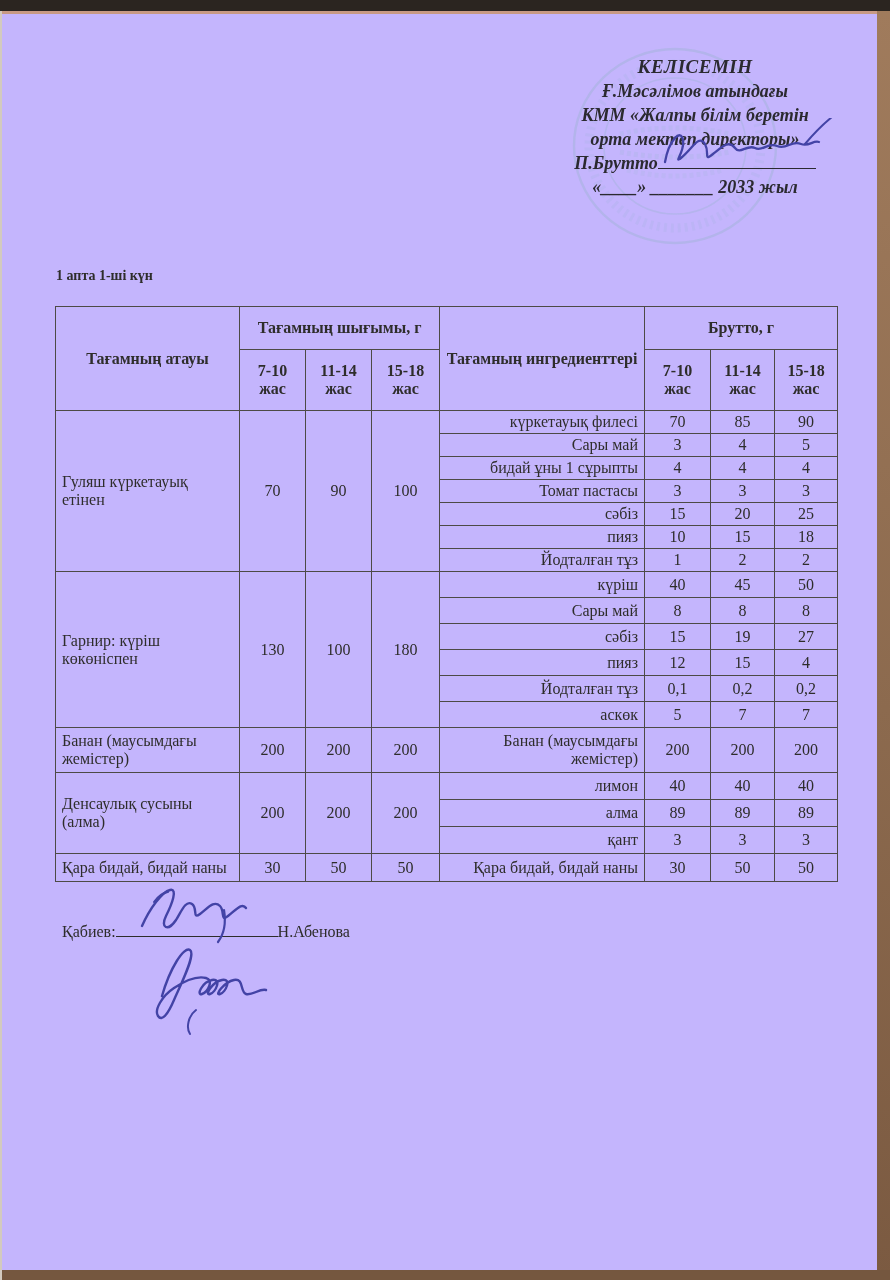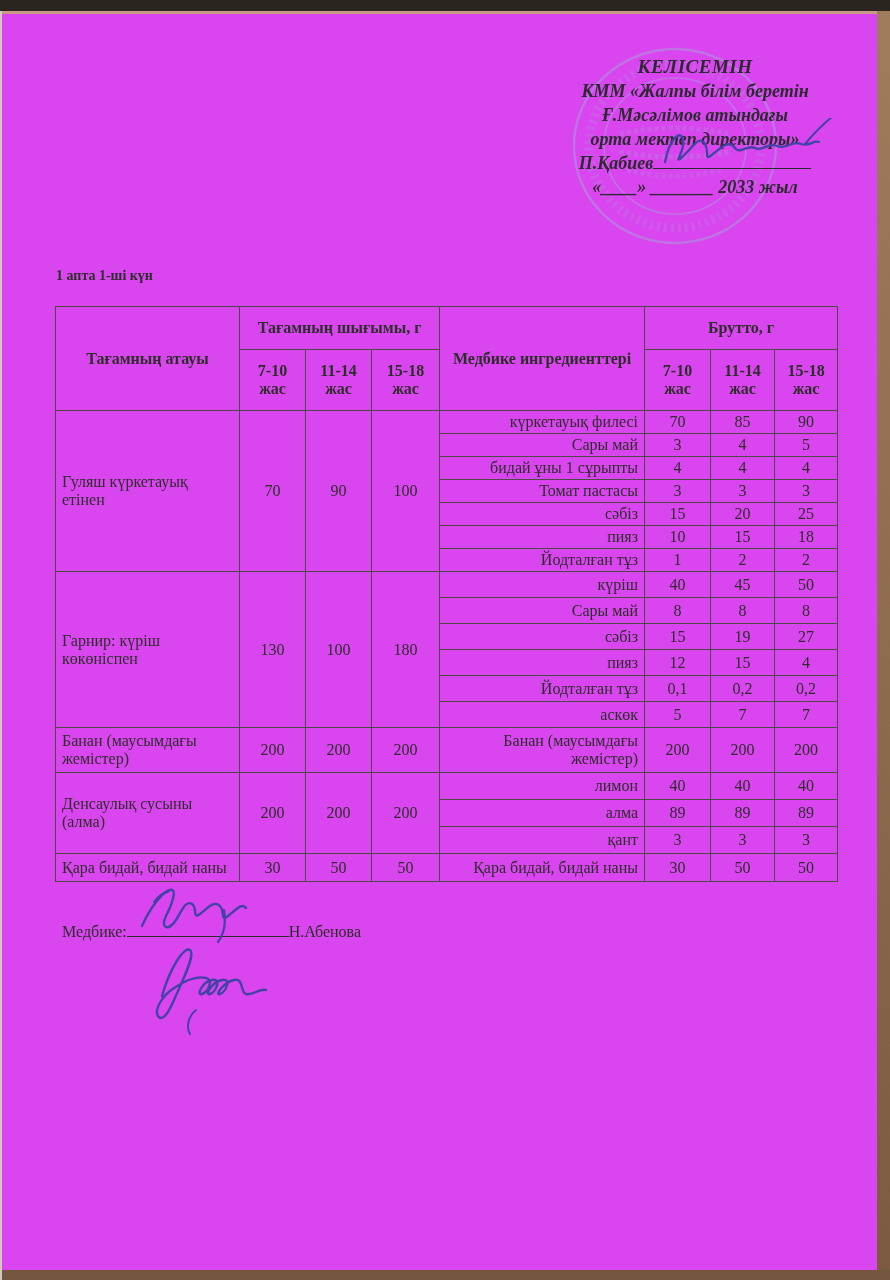--- a/index.html
+++ b/index.html
@@ -1,18 +1,18 @@
 <!DOCTYPE html>
 <html><head>
 <meta charset="utf-8">
 <style>
   html,body{margin:0;padding:0;background:#e9e4dd;}
   .page{
     position:relative;width:890px;height:1280px;overflow:hidden;
-    background:#d946ef;
+    background:#c4b5fd;
     font-family:"Liberation Serif","DejaVu Serif",serif;
     color:#2e2d2b;
   }
   
   .edge-top{position:absolute;left:0;top:0;width:890px;height:11px;background:#2b2520;}
   .edge-top-line{position:absolute;left:0;top:11px;width:890px;height:3px;background:#c89a84;}
   .edge-right{position:absolute;right:0;top:11px;width:13px;height:1269px;
     background:linear-gradient(180deg,#a07b5c 0%,#8c6a4e 55%,#7b5a41 100%);}
   .edge-bottom{position:absolute;left:0;bottom:0;width:890px;height:10px;background:#75573f;}
   .edge-left{position:absolute;left:0;top:11px;width:2px;height:1269px;background:#d3cabf;}
@@ -69,25 +69,25 @@
     <ellipse cx="110" cy="104" rx="101" ry="97" fill="none" stroke="#9db3d4" stroke-width="2.4" opacity="0.5"></ellipse>
     <ellipse cx="110" cy="104" rx="71" ry="68" fill="none" stroke="#9db3d4" stroke-width="1.6" opacity="0.45"></ellipse>
     <ellipse cx="110" cy="104" rx="86" ry="82" fill="none" stroke="#9db3d4" stroke-width="9" opacity="0.22" stroke-dasharray="3 4"></ellipse>
     <path d="M55,92 q55,-12 110,0" fill="none" stroke="#9db3d4" stroke-width="5" opacity="0.25" stroke-dasharray="4 3"></path>
     <path d="M55,110 q55,10 110,0" fill="none" stroke="#9db3d4" stroke-width="5" opacity="0.25" stroke-dasharray="4 3"></path>
     <path d="M62,128 q48,12 96,0" fill="none" stroke="#9db3d4" stroke-width="5" opacity="0.2" stroke-dasharray="4 3"></path>
   </svg>
 
   <div class="approval">
     <div class="l1">КЕЛІСЕМІН</div>
+    <div>Ғ.Мәсәлімов атындағы</div>
     <div>КММ «Жалпы білім беретін</div>
-    <div>Ғ.Мәсәлімов атындағы</div>
     <div>орта мектеп  директоры»</div>
     <div class="director-line">
-      <span>П.Қабиев</span><span class="uline" style="width:158px"></span>
+      <span>П.Брутто</span><span class="uline" style="width:158px"></span>
     </div>
     <div>«____» _______ 2033 жыл</div>
   </div>
 
   <svg class="ink" style="left:655px;top:118px" width="190" height="60" viewBox="0 0 190 60">
     <path d="M10,44 C14,22 26,10 28,22 C30,34 18,46 26,40 C38,30 44,16 50,26 C55,35 48,44 58,36 C68,28 74,22 80,30 C85,37 92,26 100,30 C108,34 112,24 122,28 C132,32 136,22 146,26 C154,29 158,22 164,24" fill="none" stroke="#4343a6" stroke-width="2.3" stroke-linecap="round"></path>
     <path d="M150,26 C160,14 172,2 186,-8" fill="none" stroke="#4343a6" stroke-width="2" stroke-linecap="round"></path>
   </svg>
 
   <div class="doc-title">1 апта 1-ші күн</div>
@@ -101,21 +101,21 @@
           <col style="width:68px">
         <col style="width:205px">
           <col style="width:66px">
           <col style="width:64px">
           <col style="width:63px">
       </colgroup>
       <thead>
         <tr class="hdr-r1">
           <th rowspan="2">Тағамның атауы</th>
           <th colspan="3">Тағамның шығымы, г</th>
-          <th rowspan="2">Медбике ингредиенттері</th>
+          <th rowspan="2">Тағамның ингредиенттері</th>
           <th colspan="3">Брутто, г</th>
         </tr>
         <tr class="hdr-r2">
           <th>
               <div>7-10</div>
               <div>жас</div>
             </th>
           <th>
               <div>11-14</div>
               <div>жас</div>
@@ -265,21 +265,21 @@
             <td class="ing-cell">Қара бидай, бидай наны</td>
             <td class="num-cell">30</td>
             <td class="num-cell">50</td>
             <td class="num-cell">50</td>
           </tr>
         </tbody>
     </table>
   </div>
 
   <div class="sig-row" style="top:922px">
-    <span>Медбике:</span><span class="uline" style="width:162px"></span><span>Н.Абенова</span>
+    <span>Қабиев:</span><span class="uline" style="width:162px"></span><span>Н.Абенова</span>
   </div>
   <svg class="ink" style="left:128px;top:880px" width="150" height="66" viewBox="0 0 150 66">
     <path d="M14,46 C22,28 34,12 42,10 C50,8 44,24 38,36 C32,48 40,52 48,40 C54,30 58,20 64,24 C70,28 64,40 72,34 C80,28 86,20 92,26 C97,31 92,42 100,36 C108,30 114,22 118,28" fill="none" stroke="#4343a6" stroke-width="2.4" stroke-linecap="round"></path>
     <path d="M96,30 C98,42 96,54 90,62" fill="none" stroke="#4343a6" stroke-width="2.2" stroke-linecap="round"></path>
     <path d="M26,22 C30,16 36,12 40,12" fill="none" stroke="#4343a6" stroke-width="2" stroke-linecap="round"></path>
   </svg>
 
   <svg class="ink" style="left:132px;top:938px" width="170" height="100" viewBox="0 0 170 100">
     <path d="M30,58 C38,30 52,8 58,12 C64,16 50,44 42,62 C36,76 30,84 26,78 C22,72 30,58 42,50 C54,42 66,38 74,40 C82,42 76,54 70,56 C64,58 70,44 80,42 C90,40 84,54 78,56 C72,58 80,44 90,42 C100,40 94,54 88,56 C82,58 92,44 102,42 C112,40 108,54 114,56 C120,58 128,50 134,52" fill="none" stroke="#4343a6" stroke-width="2.4" stroke-linecap="round"></path>
     <path d="M58,96 C54,90 56,78 64,72" fill="none" stroke="#4343a6" stroke-width="2" stroke-linecap="round"></path>

